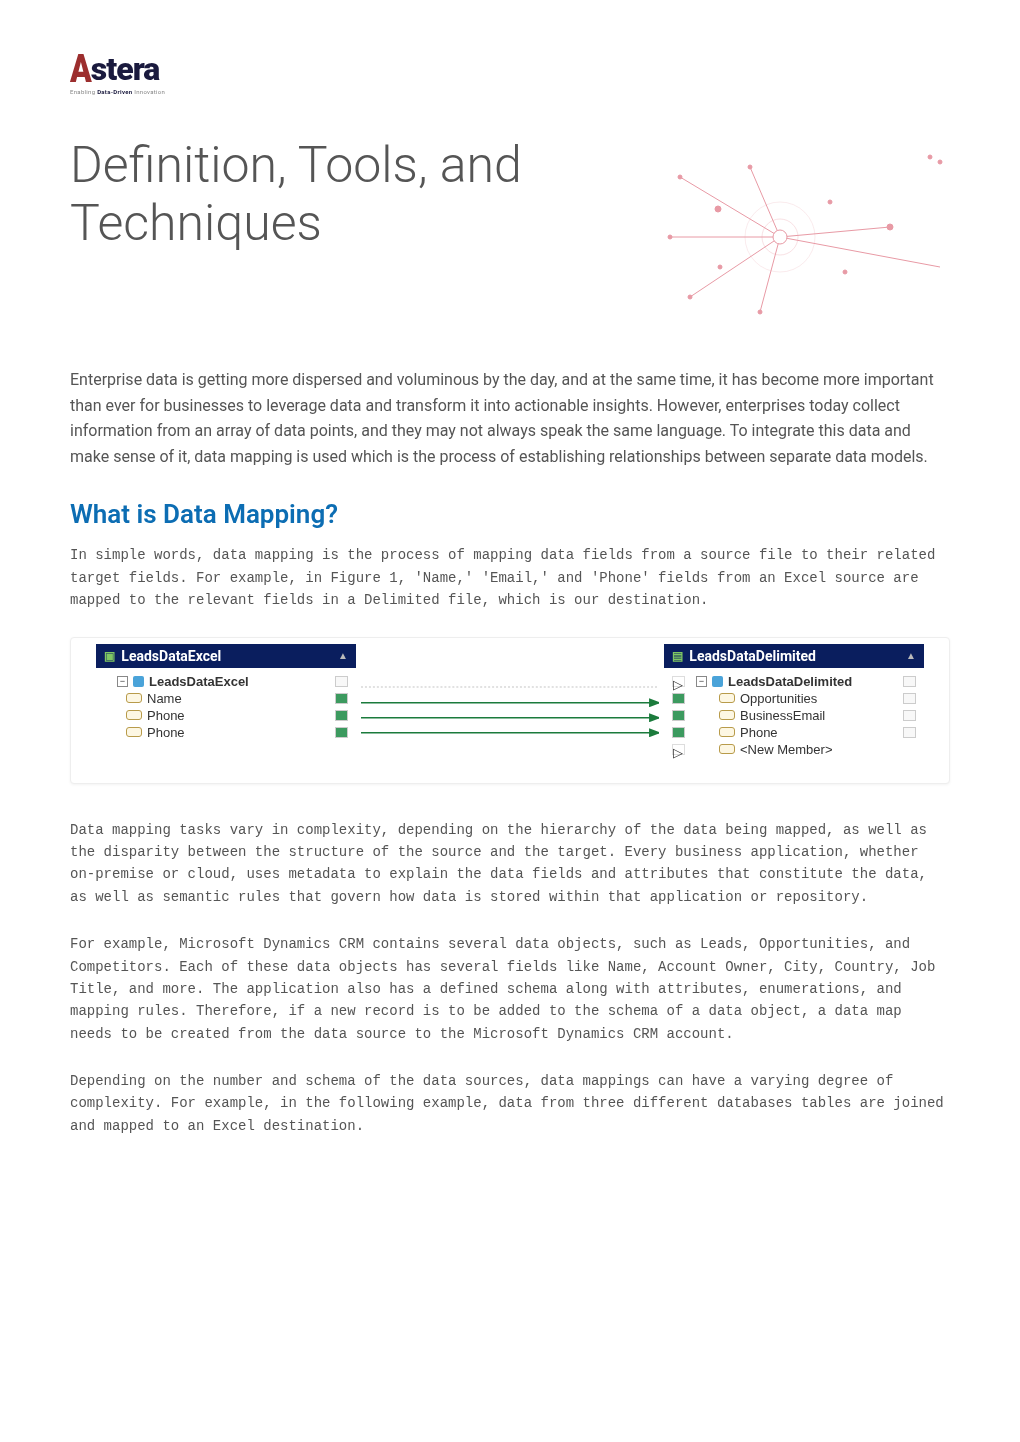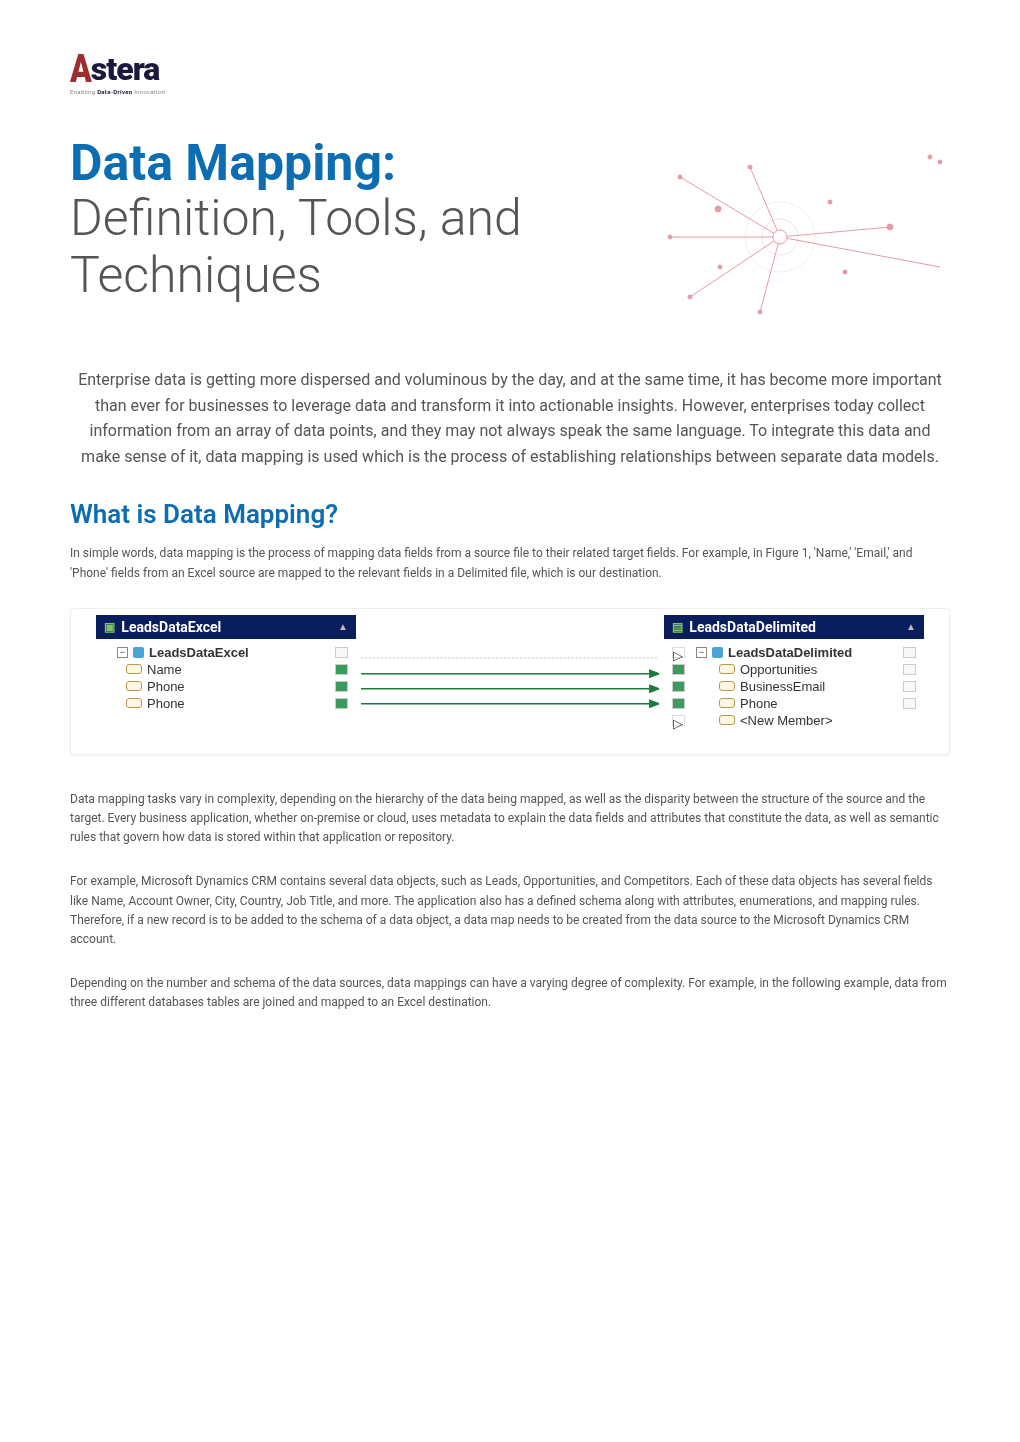--- a/index.html
+++ b/index.html
@@ -48,33 +48,33 @@
       height: 200px;
       position: relative;
       flex-shrink: 0;
     }
     .hero-graphic svg { width: 100%; height: 100%; }
     .intro-para {
       font-size: 16px;
       line-height: 1.6;
       color: #555;
       margin-bottom: 30px;
-      text-align: center;
     }
     .section-h2 {
       font-size: 26px;
       font-weight: 600;
       color: #0c6db3;
       margin-bottom: 15px;
     }
     .body-para {
-      font-size: 12px;
+      font-size: 14px;
       line-height: 1.6;
       color: #555;
       margin-bottom: 25px;
+      font-family: Liberation Mono, monospace;
     }
     .mapping-diagram {
       background: #fff;
       border: 1px solid #eee;
       border-radius: 4px;
       padding: 6px 25px 20px 25px;
       margin-bottom: 35px;
       box-shadow: 0 1px 3px rgba(0,0,0,0.05);
       display: flex;
       justify-content: space-between;
@@ -158,21 +158,20 @@
   <div class="logo-main">
     <span class="logo-icon">A</span><span>stera</span>
   </div>
   <div class="logo-tag">
     <span>Enabling </span><b>Data-Driven</b><span> Innovation</span>
   </div>
 </div>
 
 <div class="hero">
   <div class="hero-title">
-    <div class="hero-title-line1">Data Mapping:</div>
     <div class="hero-title-line2">Definition, Tools, and Techniques</div>
   </div>
   <div class="hero-graphic">
     <svg viewBox="0 0 320 200">
       <g stroke="#e89aa5" stroke-width="1" fill="#e89aa5">
         <line x1="150" y1="100" x2="50" y2="40"></line>
           <circle cx="50" cy="40" r="2"></circle>
         <line x1="150" y1="100" x2="40" y2="100"></line>
           <circle cx="40" cy="100" r="2"></circle>
         <line x1="150" y1="100" x2="60" y2="160"></line>

